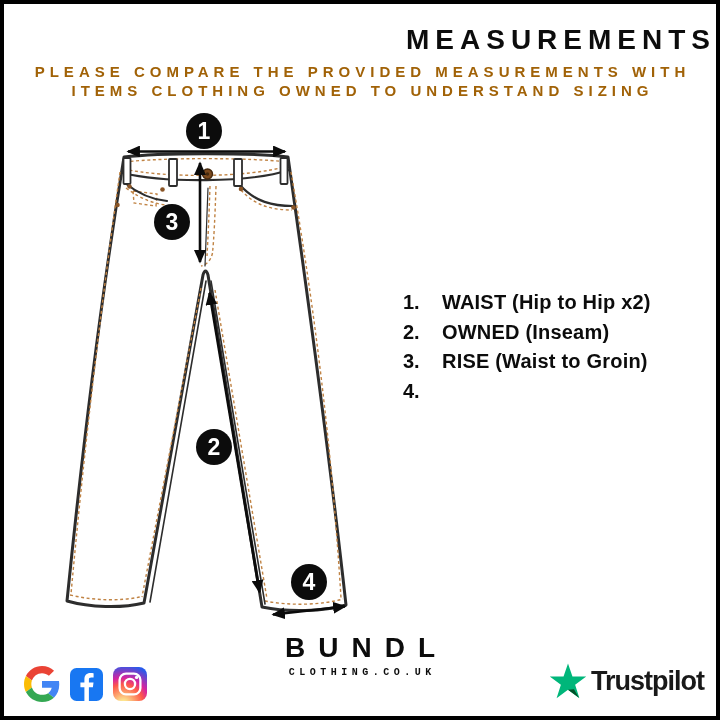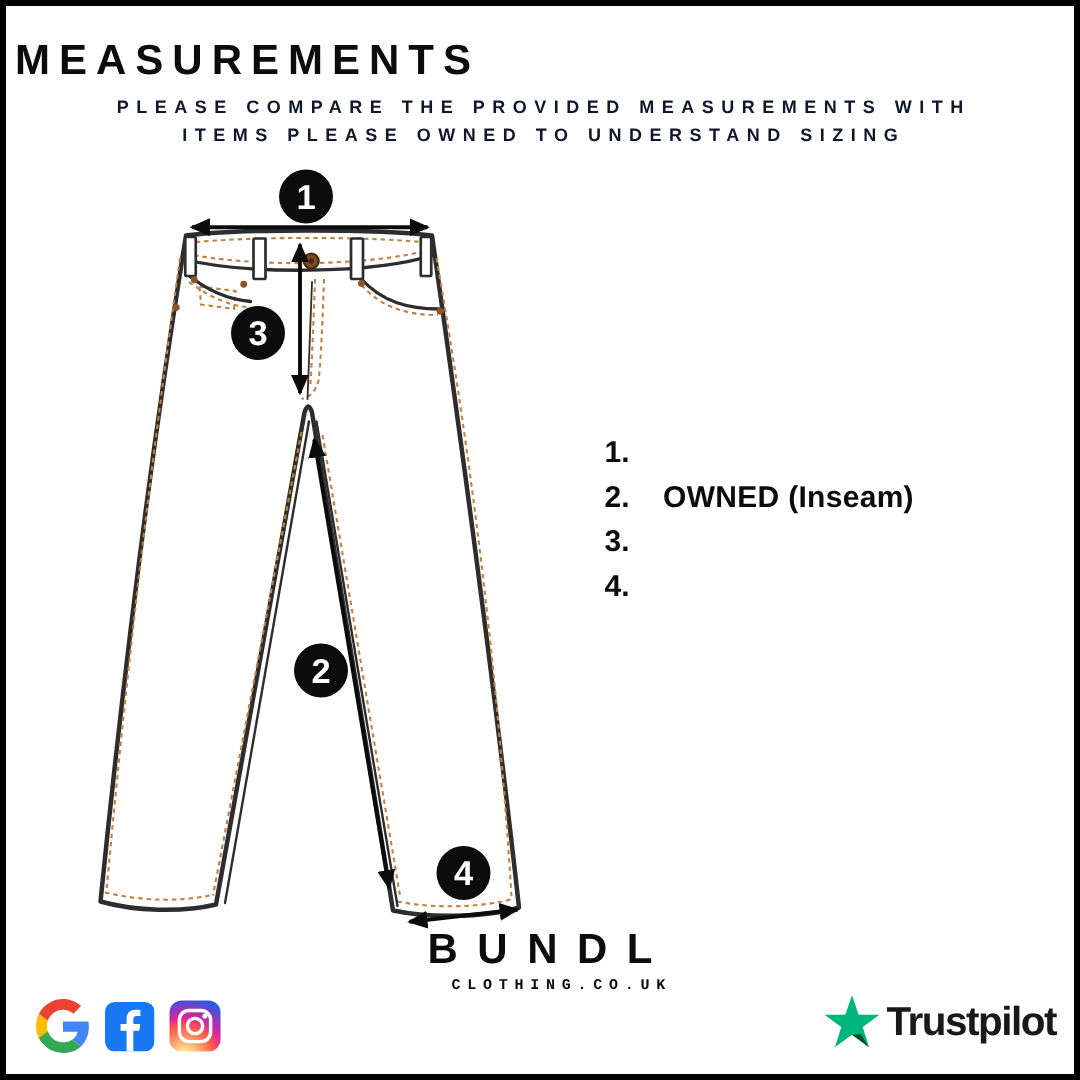--- a/index.html
+++ b/index.html
@@ -8,32 +8,32 @@
     box-sizing:border-box;
     background:#ffffff;
     border:4px solid #000;
     position:relative;
     font-family:"Liberation Sans","DejaVu Sans",sans-serif;
     color:#0c0c0c;
     overflow:hidden;
   }
   .title{
     position:absolute;left:0;right:0;top:20px;
-    text-align:left;
+    text-align:right;
     font-size:28px;font-weight:800;
     letter-spacing:6px;text-indent:6px;
     color:#0c0c0c;
   }
   .subtitle{
     position:absolute;left:0;right:0;top:58px;
     text-align:center;
-    font-size:12px;font-weight:700;
+    font-size:15px;font-weight:700;
     letter-spacing:5px;text-indent:5px;
     line-height:19px;
-    color:#0f172a;
+    color:#a16207;
   }
   .legend{
     position:absolute;left:399px;top:284px;
   }
   .legend-row{
     display:flex;align-items:center;height:29.6px;
   }
   .legend-num{
     width:39px;flex:0 0 39px;
     font-size:20px;font-weight:700;
@@ -46,22 +46,22 @@
   .social{
     position:absolute;left:20px;top:661px;
     display:flex;align-items:center;gap:10px;height:38px;
   }
   .ig-tile{
     width:34px;height:34px;border-radius:8px;
     background:radial-gradient(circle at 30% 110%, #fdf497 0%, #fdf497 5%, #fd5949 45%, #d6249f 60%, #285AEB 90%);
     display:flex;align-items:center;justify-content:center;
   }
   .brand{
-    position:absolute;left:50%;top:613px;transform:translateX(-50%);
-    text-align:right;
+    position:absolute;left:50%;top:628px;transform:translateX(-50%);
+    text-align:center;
   }
   .brand-name{
     font-size:28px;font-weight:800;
     letter-spacing:13px;text-indent:13px;
     color:#0c0c0c;white-space:nowrap;
   }
   .brand-domain{
     margin-top:3px;
     font-size:10px;font-weight:700;
     letter-spacing:4.5px;text-indent:4.5px;
@@ -75,21 +75,21 @@
     font-size:27px;font-weight:600;letter-spacing:-1px;
     color:#191919;margin-left:4px;
   }
 </style>
 </head>
 <body>
 
 <div class="title">MEASUREMENTS</div>
 <div class="subtitle">
   <div>PLEASE COMPARE THE PROVIDED MEASUREMENTS WITH</div>
-  <div>ITEMS PLEASE OWNED TO UNDERSTAND SIZING</div>
+  <div>ITEMS CLOTHING OWNED TO UNDERSTAND SIZING</div>
 </div>
 
 <svg class="diagram" width="720" height="720" viewBox="0 0 720 720">
   <defs>
     <marker id="ah" markerWidth="5.2" markerHeight="4.6" refX="4.6" refY="2.3" orient="auto-start-reverse">
       <path d="M0,0 L5.2,2.3 L0,4.6 Z" fill="#0b0b0b"></path>
     </marker>
   </defs>
 
   <g>
@@ -166,27 +166,29 @@
     <g>
       <circle cx="305" cy="578" r="18" fill="#0c0c0c"></circle>
       <text x="305" y="586">4</text>
     </g>
   </g>
 </svg>
 
 <div class="legend">
   <div class="legend-row">
     <span class="legend-num">1.</span>
+    <span class="legend-label">WAIST (Hip to Hip x2)</span>
   </div>
   <div class="legend-row">
     <span class="legend-num">2.</span>
     <span class="legend-label">OWNED (Inseam)</span>
   </div>
   <div class="legend-row">
     <span class="legend-num">3.</span>
+    <span class="legend-label">RISE (Waist to Groin)</span>
   </div>
   <div class="legend-row">
     <span class="legend-num">4.</span>
   </div>
 </div>
 
 <div class="social">
 
   <svg width="36" height="36" viewBox="0 0 48 48">
     <path fill="#EA4335" d="M24 9.5c3.54 0 6.71 1.22 9.21 3.6l6.85-6.85C35.9 2.38 30.47 0 24 0 14.62 0 6.51 5.38 2.56 13.22l7.98 6.19C12.43 13.72 17.74 9.5 24 9.5z"></path>

